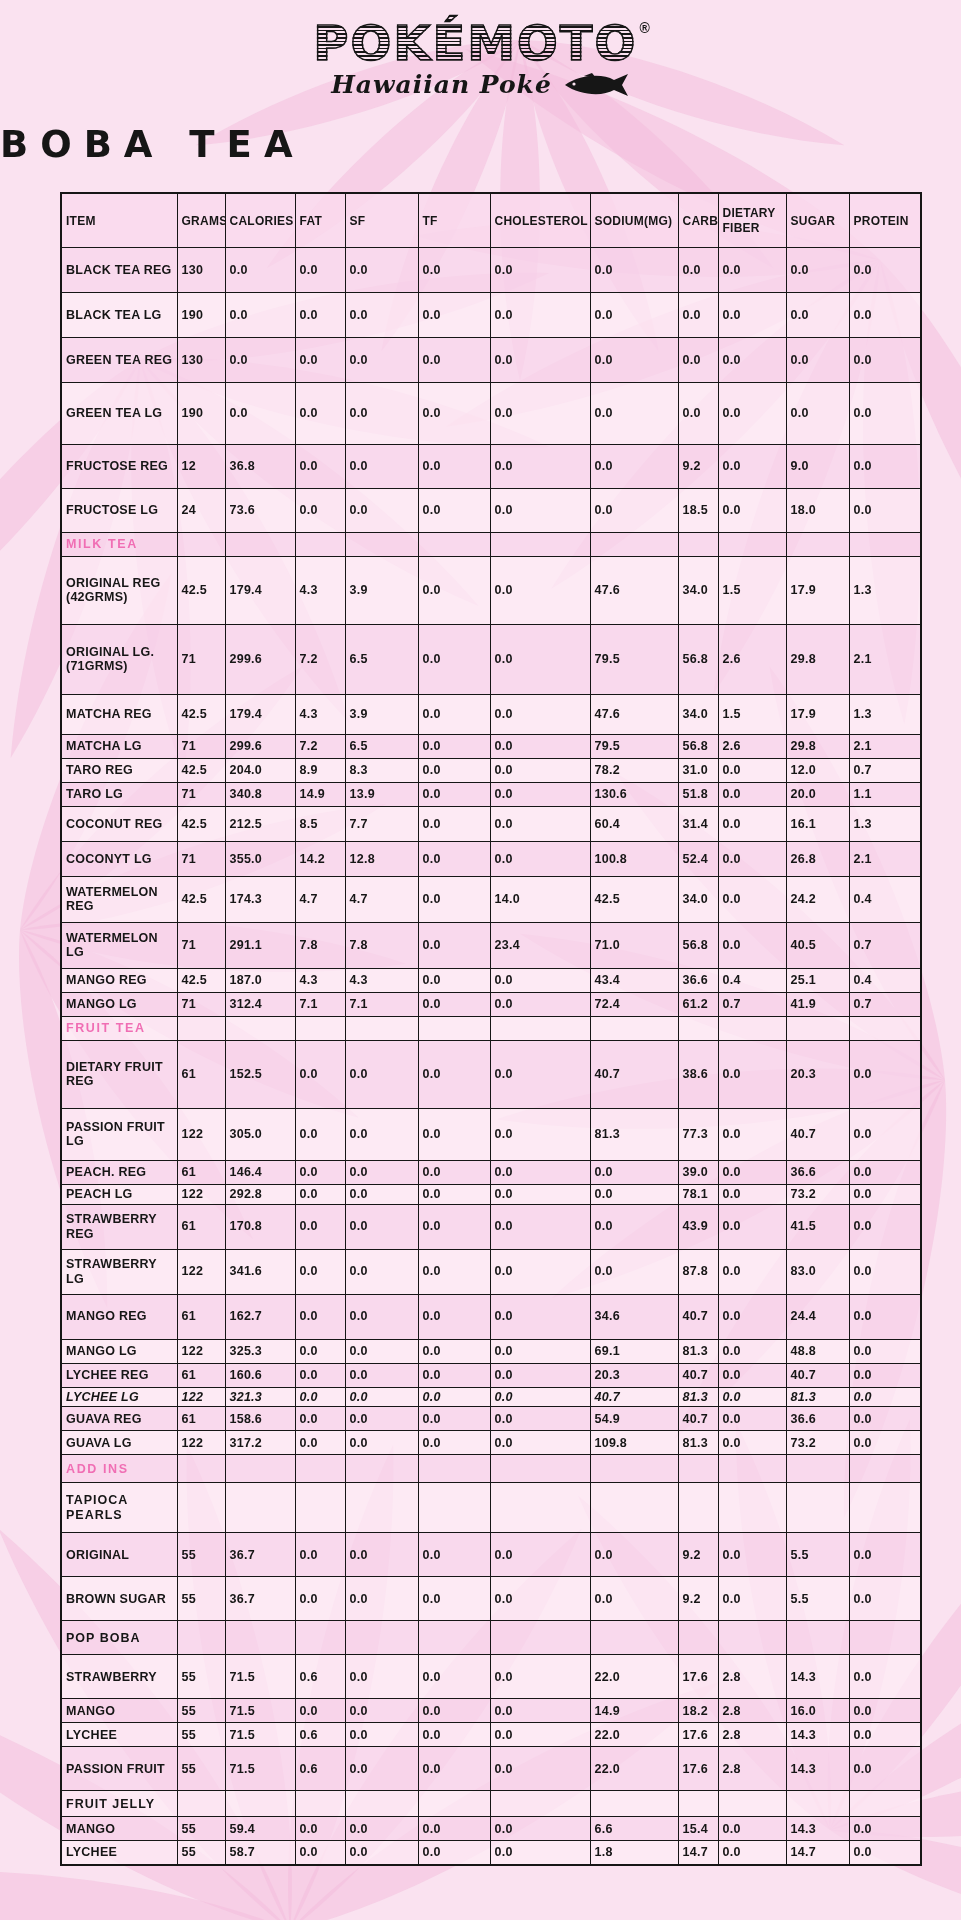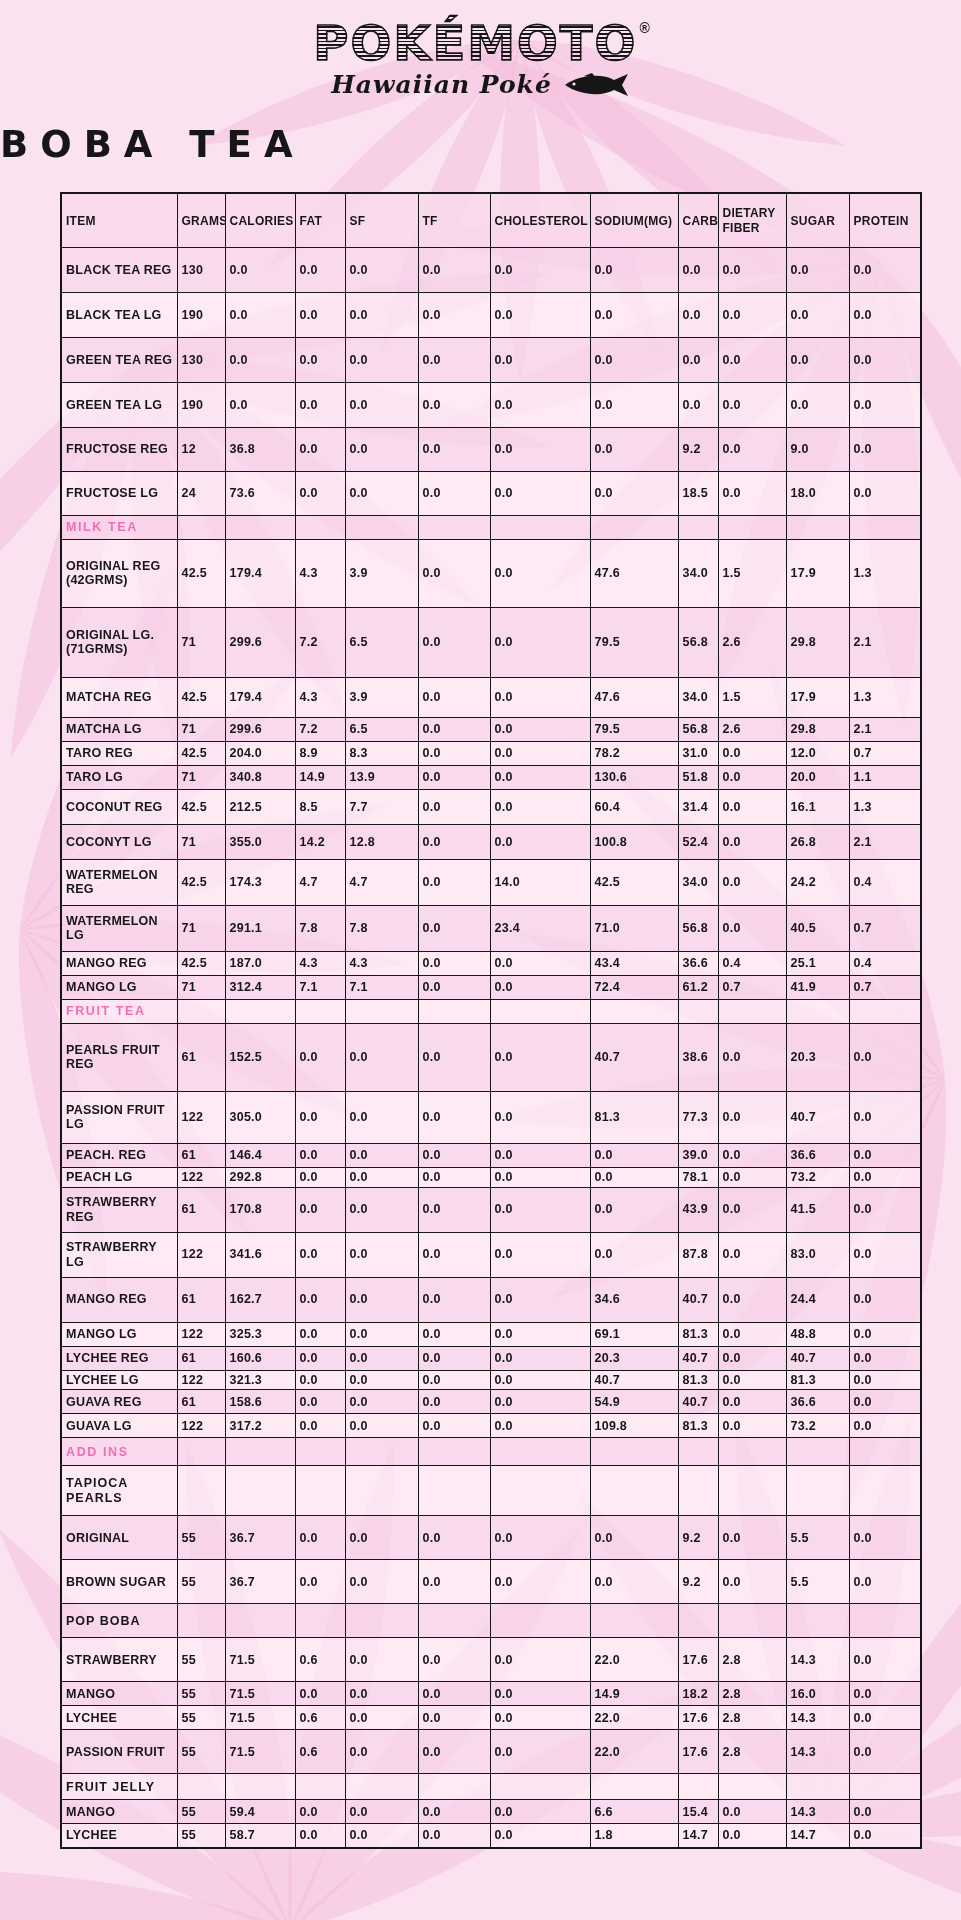--- a/index.html
+++ b/index.html
@@ -199,21 +199,21 @@
             <td>0.0</td>
             <td>0.0</td>
             <td>0.0</td>
             <td>0.0</td>
             <td>0.0</td>
             <td>0.0</td>
             <td>0.0</td>
             <td>0.0</td>
             <td>0.0</td>
           </tr>
-          <tr class="row-item" style="height: 45px;">
+          <tr class="row-item" style="height: 62px;">
             <td>GREEN TEA LG</td>
             <td>190</td>
             <td>0.0</td>
             <td>0.0</td>
             <td>0.0</td>
             <td>0.0</td>
             <td>0.0</td>
             <td>0.0</td>
             <td>0.0</td>
             <td>0.0</td>
@@ -438,21 +438,21 @@
             <td></td>
             <td></td>
             <td></td>
             <td></td>
             <td></td>
             <td></td>
             <td></td>
             <td></td>
           </tr>
           <tr class="row-item" style="height: 68px;">
-            <td>PEARLS FRUIT REG</td>
+            <td>DIETARY FRUIT REG</td>
             <td>61</td>
             <td>152.5</td>
             <td>0.0</td>
             <td>0.0</td>
             <td>0.0</td>
             <td>0.0</td>
             <td>40.7</td>
             <td>38.6</td>
             <td>0.0</td>
             <td>20.3</td>
@@ -563,21 +563,21 @@
             <td>0.0</td>
             <td>0.0</td>
             <td>0.0</td>
             <td>0.0</td>
             <td>20.3</td>
             <td>40.7</td>
             <td>0.0</td>
             <td>40.7</td>
             <td>0.0</td>
           </tr>
-          <tr class="row-item" style="height: 16px;">
+          <tr class="row-item" style="height: 16px; font-style: italic;">
             <td>LYCHEE LG</td>
             <td>122</td>
             <td>321.3</td>
             <td>0.0</td>
             <td>0.0</td>
             <td>0.0</td>
             <td>0.0</td>
             <td>40.7</td>
             <td>81.3</td>
             <td>0.0</td>

